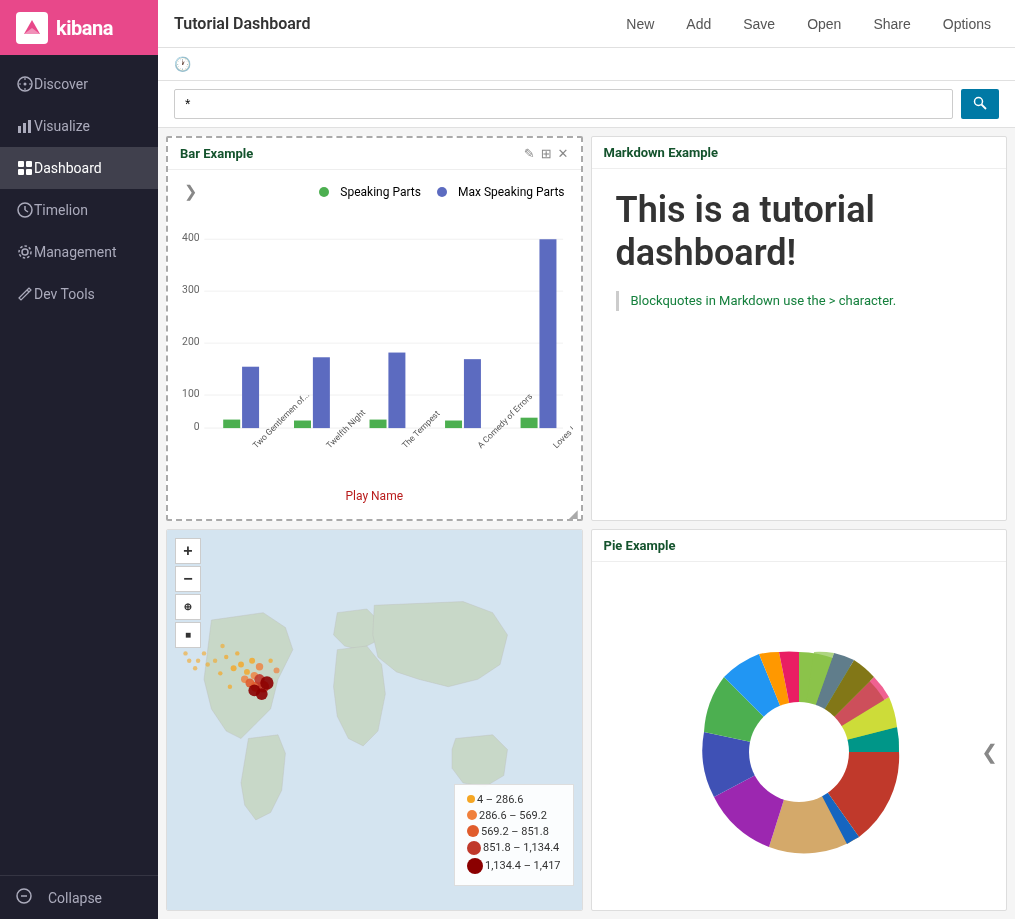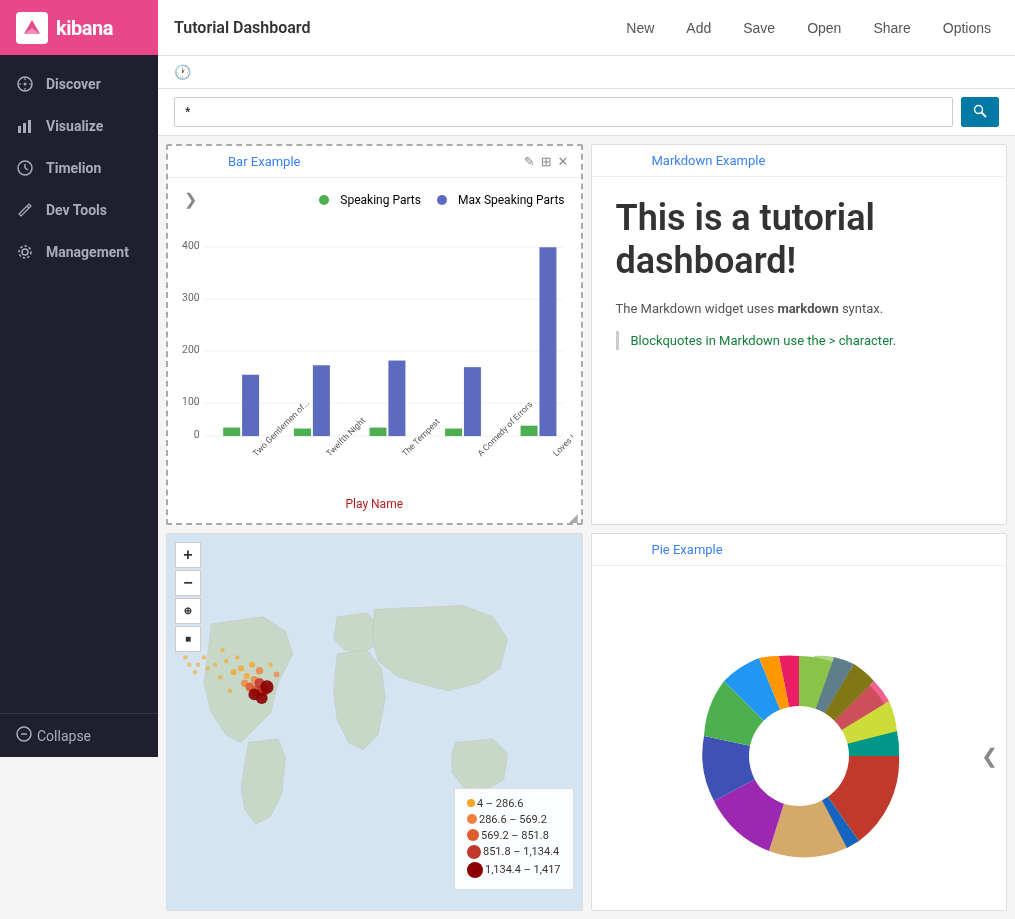--- a/index.html
+++ b/index.html
@@ -7,21 +7,21 @@
 
     
     .sidebar {
       width: 158px;
       background: #1a1a2e;
       background: linear-gradient(180deg, #1d1f2b 0%, #1a1c28 100%);
       background: #222;
       display: flex;
       flex-direction: column;
       flex-shrink: 0;
-      height: 757px;
+      height: 919px;
       background: #1f1f2e;
     }
     .sidebar-logo {
       background: #e8488a;
       padding: 12px 16px;
       display: flex;
       align-items: center;
       gap: 8px;
       height: 55px;
     }
@@ -43,45 +43,44 @@
       font-weight: 700;
       letter-spacing: -0.5px;
     }
     .sidebar-nav {
       flex: 1;
       padding: 8px 0;
     }
     .nav-item {
       display: flex;
       align-items: center;
-      gap: 12px;
+      gap: 0;
       padding: 12px 16px;
       color: #aab;
       cursor: pointer;
       font-size: 14px;
       transition: background 0.2s;
-      font-weight: bold;
     }
     .nav-item.active { background: rgba(255,255,255,0.15); color: white; }
     .nav-icon {
       width: 18px;
       height: 18px;
       display: flex;
       align-items: center;
       justify-content: center;
       font-size: 14px;
     }
     .sidebar-bottom {
       padding: 12px 16px;
       border-top: 1px solid rgba(255,255,255,0.1);
     }
     .collapse-btn {
       display: flex;
       align-items: center;
-      gap: 5px;
+      gap: 16px;
       color: #aab;
       cursor: pointer;
       font-size: 14px;
     }
 
     
     .main {
       flex: 1;
       display: flex;
       flex-direction: column;
@@ -89,21 +88,21 @@
     }
 
     
     .topbar {
       background: white;
       border-bottom: 1px solid #e0e0e0;
       padding: 0 16px;
       display: flex;
       align-items: center;
       justify-content: space-between;
-      height: 56px;
+      height: 48px;
       flex-shrink: 0;
     }
     .topbar-title {
       font-size: 16px;
       font-weight: 600;
       color: #333;
     }
     .topbar-actions {
       display: flex;
       gap: 16px;
@@ -176,23 +175,22 @@
     }
     .panel-header {
       display: flex;
       align-items: center;
       justify-content: space-between;
       padding: 8px 12px;
       border-bottom: 1px solid #eee;
     }
     .panel-title {
       font-size: 13px;
-      font-weight: 400;
-      color: #3b82f6;
-      margin-left: 48px;
+      font-weight: 700;
+      color: #14532d;
     }
     .panel-controls {
       display: flex;
       gap: 6px;
       color: #888;
     }
     .panel-control-btn {
       cursor: pointer;
       font-size: 13px;
     }
@@ -393,47 +391,58 @@
     <div class="nav-item">
       <span class="nav-icon">
         <svg width="16" height="16" viewBox="0 0 16 16" fill="#aab">
           <rect x="1" y="8" width="3" height="7" fill="#aab"></rect>
           <rect x="6" y="5" width="3" height="10" fill="#aab"></rect>
           <rect x="11" y="2" width="3" height="13" fill="#aab"></rect>
         </svg>
       </span>
       <span>Visualize</span>
     </div>
+    <div class="nav-item active">
+      <span class="nav-icon">
+        <svg width="16" height="16" viewBox="0 0 16 16">
+          <rect x="1" y="1" width="6" height="6" fill="#fff" rx="1"></rect>
+          <rect x="9" y="1" width="6" height="6" fill="#fff" rx="1"></rect>
+          <rect x="1" y="9" width="6" height="6" fill="#fff" rx="1"></rect>
+          <rect x="9" y="9" width="6" height="6" fill="#fff" rx="1"></rect>
+        </svg>
+      </span>
+      <span>Dashboard</span>
+    </div>
     <div class="nav-item">
       <span class="nav-icon">
         <svg width="16" height="16" viewBox="0 0 16 16">
           <circle cx="8" cy="8" r="7" stroke="#aab" stroke-width="1.5" fill="none"></circle>
           <line x1="8" y1="4" x2="8" y2="8" stroke="#aab" stroke-width="1.5"></line>
           <line x1="8" y1="8" x2="11" y2="10" stroke="#aab" stroke-width="1.5"></line>
         </svg>
       </span>
       <span>Timelion</span>
     </div>
     <div class="nav-item">
       <span class="nav-icon">
         <svg width="16" height="16" viewBox="0 0 16 16">
-          <path d="M2 12 L10 4 L12 2 L14 4 L12 6 L4 14 Z" stroke="#aab" stroke-width="1.2" fill="none"></path>
-          <line x1="10" y1="4" x2="12" y2="6" stroke="#aab" stroke-width="1.2"></line>
+          <circle cx="8" cy="8" r="3" stroke="#aab" stroke-width="1.5" fill="none"></circle>
+          <circle cx="8" cy="8" r="6" stroke="#aab" stroke-width="1.5" fill="none" stroke-dasharray="2.5 2"></circle>
         </svg>
       </span>
-      <span>Dev Tools</span>
+      <span>Management</span>
     </div>
     <div class="nav-item">
       <span class="nav-icon">
         <svg width="16" height="16" viewBox="0 0 16 16">
-          <circle cx="8" cy="8" r="3" stroke="#aab" stroke-width="1.5" fill="none"></circle>
-          <circle cx="8" cy="8" r="6" stroke="#aab" stroke-width="1.5" fill="none" stroke-dasharray="2.5 2"></circle>
+          <path d="M2 12 L10 4 L12 2 L14 4 L12 6 L4 14 Z" stroke="#aab" stroke-width="1.2" fill="none"></path>
+          <line x1="10" y1="4" x2="12" y2="6" stroke="#aab" stroke-width="1.2"></line>
         </svg>
       </span>
-      <span>Management</span>
+      <span>Dev Tools</span>
     </div>
   </nav>
 
   <div class="sidebar-bottom">
     <div class="collapse-btn">
       <span>
         <svg width="16" height="16" viewBox="0 0 16 16">
           <circle cx="8" cy="8" r="7" stroke="#aab" stroke-width="1.5" fill="none"></circle>
           <line x1="5" y1="8" x2="11" y2="8" stroke="#aab" stroke-width="1.5"></line>
         </svg>
@@ -534,23 +543,20 @@
       </div>
       <div class="resize-handle">◢</div>
     </div>
 
     <div class="panel markdown-panel">
       <div class="panel-header">
         <span class="panel-title">Markdown Example</span>
       </div>
       <div class="markdown-content">
         <div class="markdown-big-text">This is a tutorial dashboard!</div>
-        <div class="markdown-desc">
-          The Markdown widget uses <strong>markdown</strong> syntax.
-        </div>
         <div class="markdown-blockquote">Blockquotes in Markdown use the &gt; character.</div>
       </div>
     </div>
 
     <div class="panel map-panel">
       <div class="map-content">
         
         <div class="map-controls">
           <button class="map-btn">+</button>
           <button class="map-btn">−</button>

